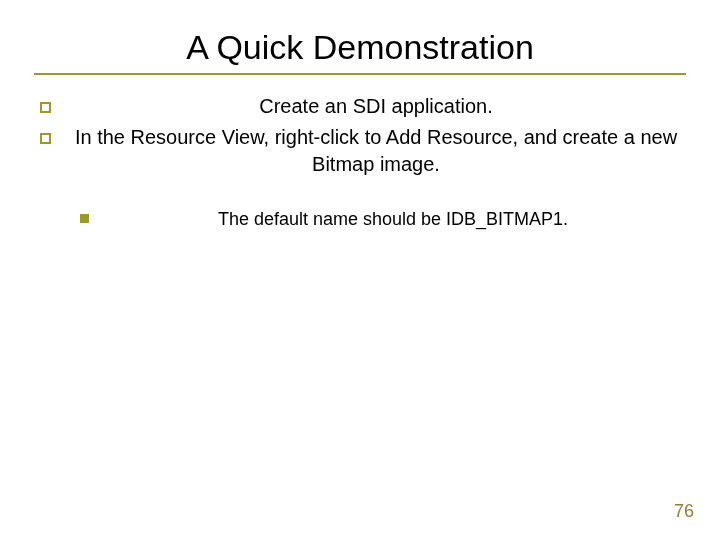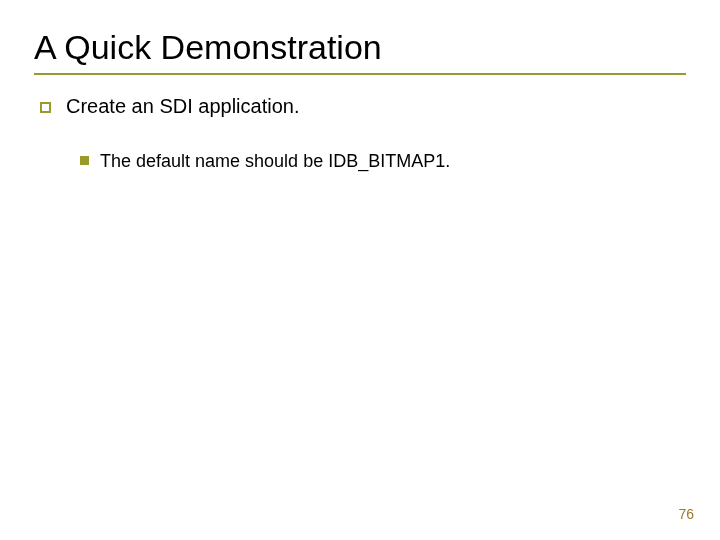--- a/index.html
+++ b/index.html
@@ -11,20 +11,21 @@
     font-family: Verdana, Arial, sans-serif;
     color: #000;
     position: relative;
   }
   .slide {
     box-sizing: border-box;
     padding: 28px 34px 30px 34px;
     width: 100%;
     height: 100%;
     position: relative;
+    text-align: center;
   }
   .title {
     font-size: 34px;
     font-weight: 400;
     margin: 0 0 6px 0;
     font-family: Arial, sans-serif;
   }
   .rule {
     border: none;
     border-top: 2px solid #9a9a2c;
@@ -72,31 +73,32 @@
     left: 2px;
     top: 8px;
     width: 9px;
     height: 9px;
     background: #9a9a2c;
   }
   .pagenum {
     position: absolute;
     right: 26px;
     bottom: 18px;
-    font-size: 14px;
+    font-size: 18px;
     color: #9a7a2c;
     font-family: Arial, sans-serif;
   }
 </style>
 </head>
 <body>
 
 <div class="slide">
   <h1 class="title">A Quick Demonstration</h1>
   <hr class="rule">
   <ul class="level1">
     <li>Create an SDI application.</li>
+    <li>In the Resource View, right-click to Add Resource, and create a new Bitmap image.</li>
   </ul>
   <ul class="level2">
     <li>The default name should be IDB_BITMAP1.</li>
   </ul>
   <div class="pagenum">76</div>
 </div>
 
 </body></html>

